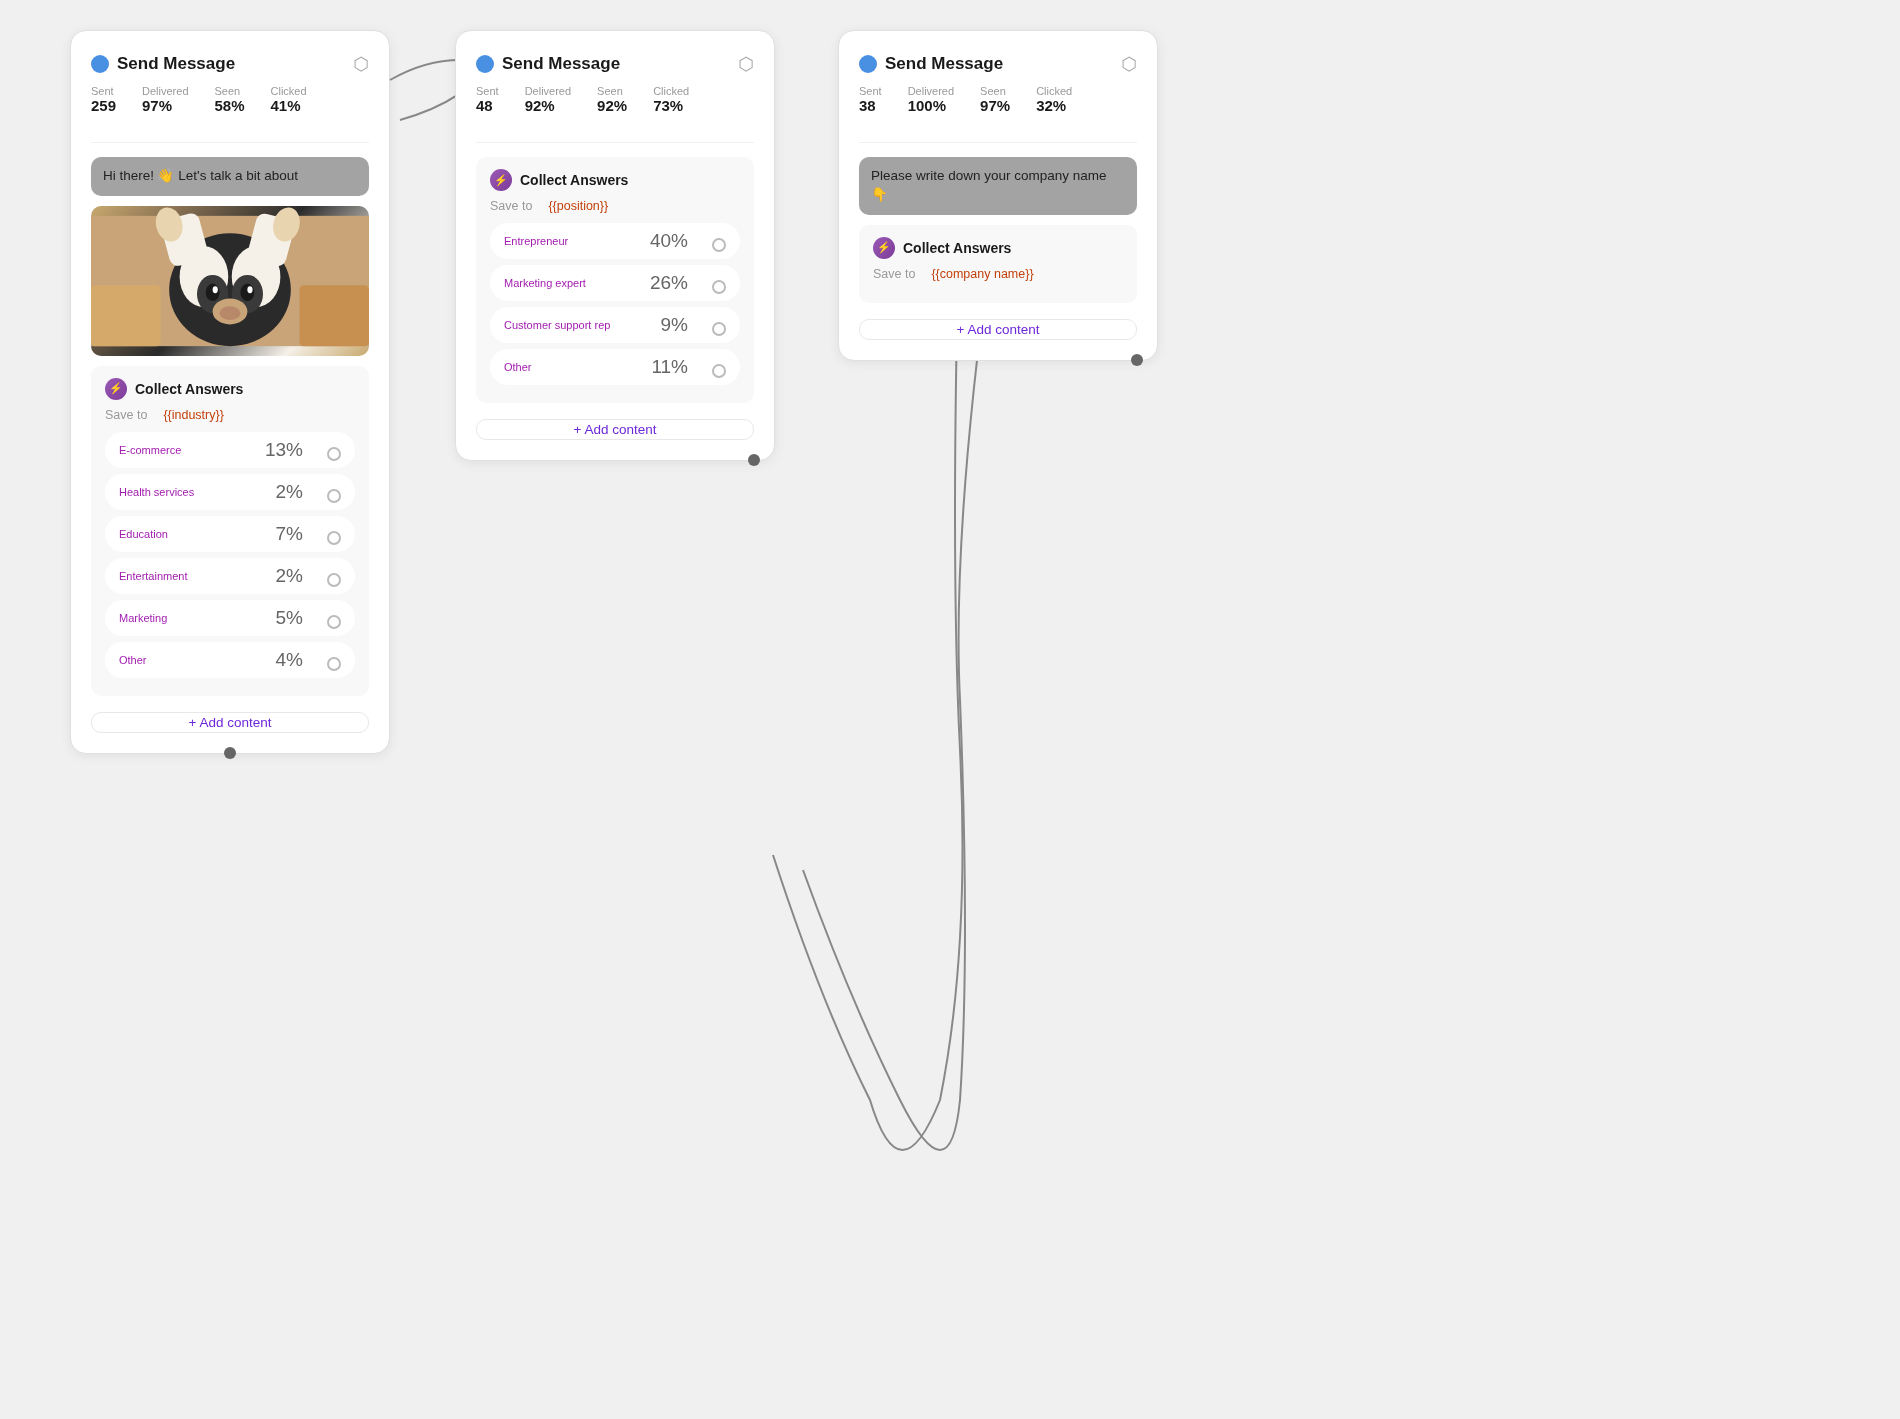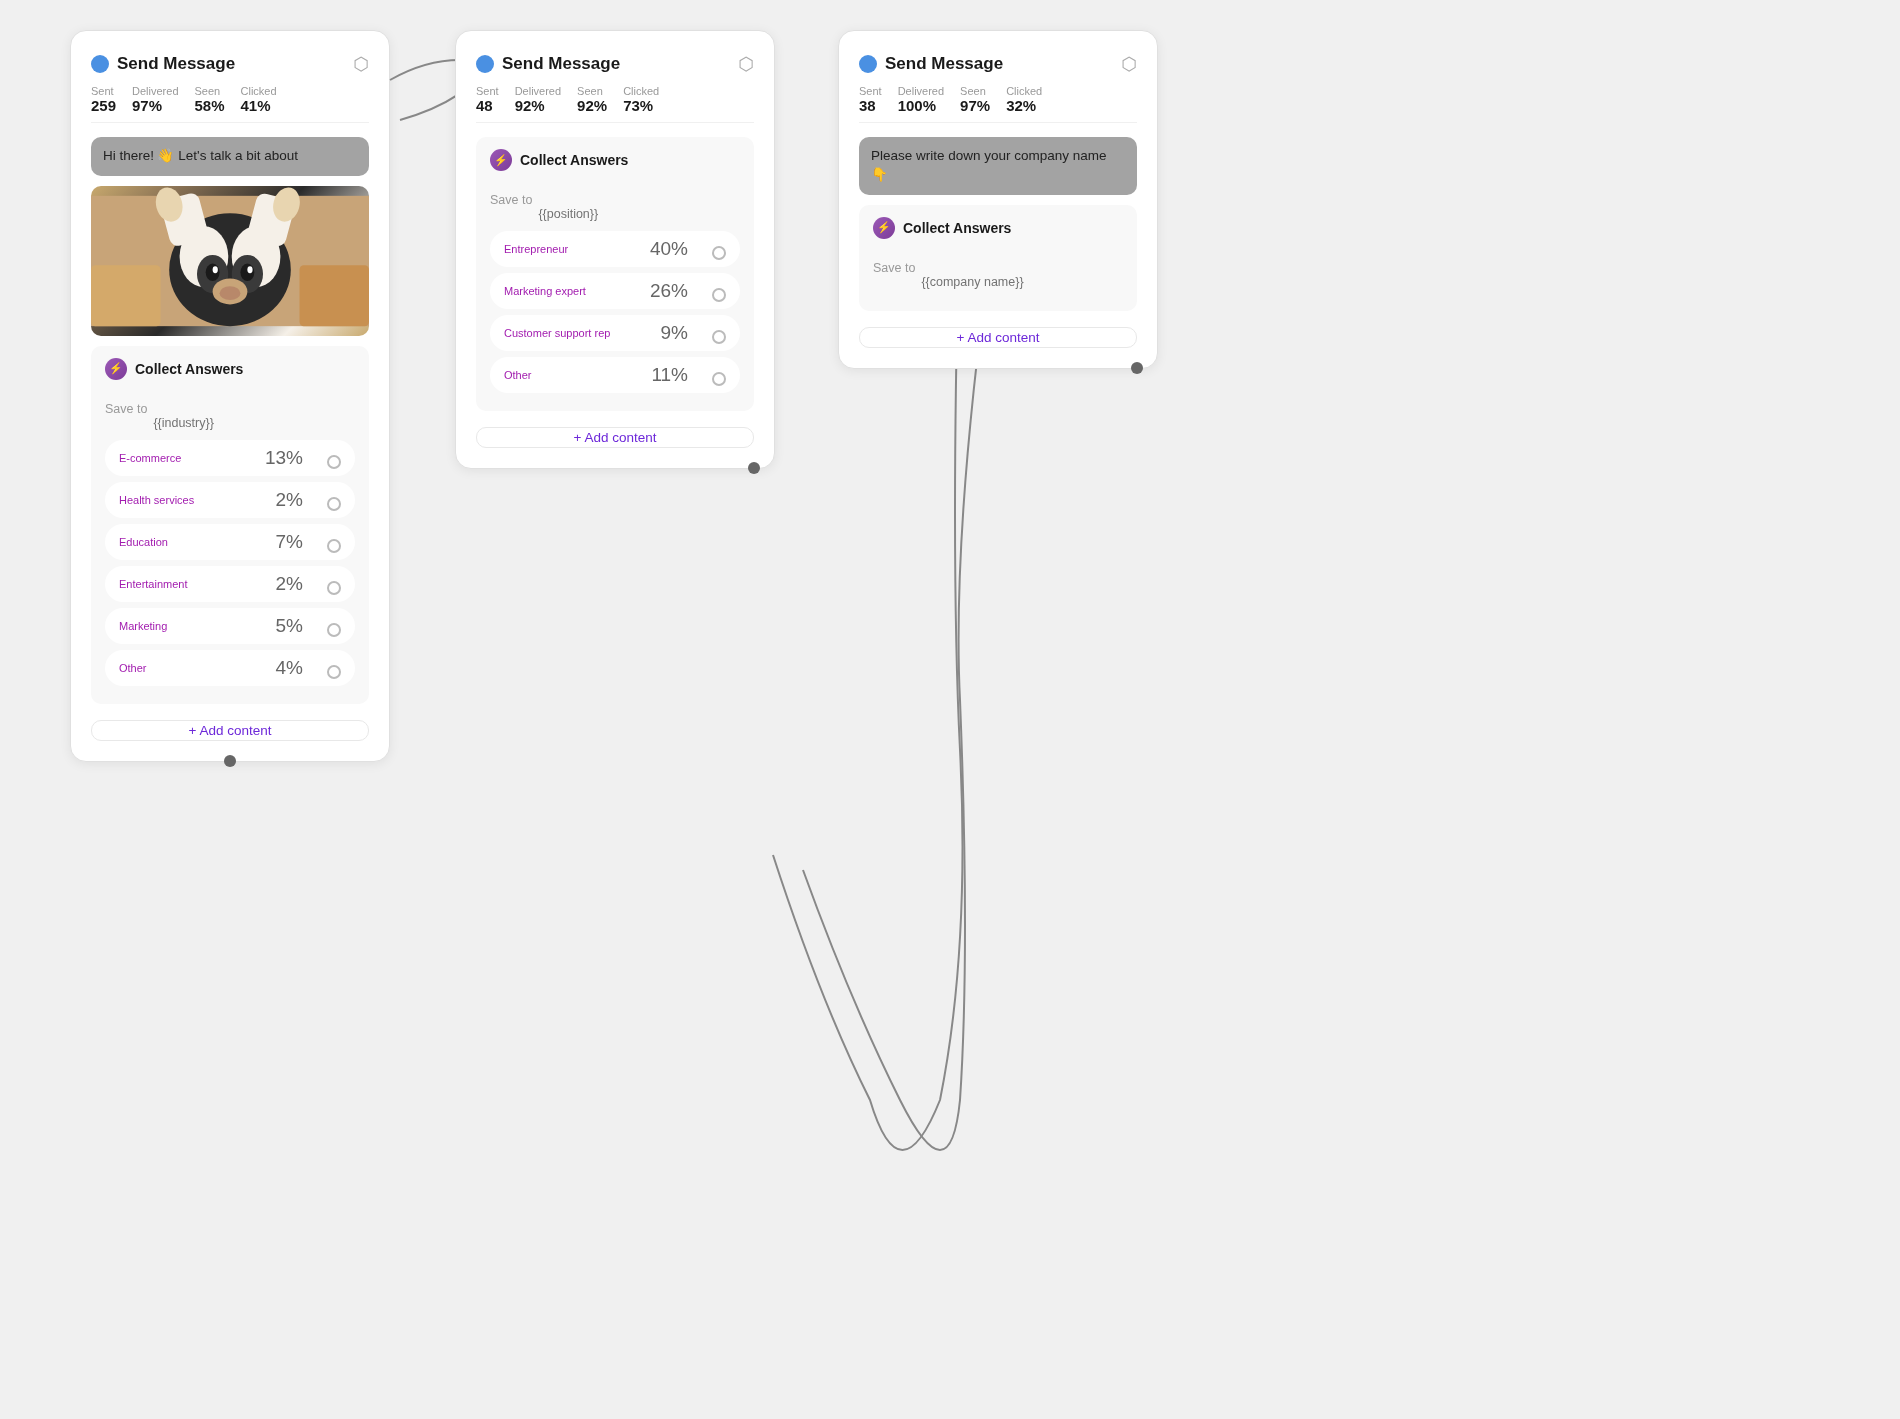--- a/index.html
+++ b/index.html
@@ -49,24 +49,24 @@
       font-size: 17px;
       font-weight: 700;
       color: #1a1a1a;
     }
     .tag-icon {
       color: #aaa;
       font-size: 18px;
     }
     .stats-row {
       display: flex;
-      gap: 16px;
+      gap: 26px;
       margin-bottom: 14px;
       border-bottom: 1.5px solid #f0f0f0;
-      padding-bottom: 8px;
+      padding-bottom: 28px;
     }
     .stat-item {}
     .stat-label {
       font-size: 11px;
       color: #999;
     }
     .stat-value {
       font-size: 15px;
       font-weight: 700;
       color: #1a1a1a;
@@ -121,31 +121,30 @@
       flex-shrink: 0;
     }
     .collect-title {
       font-size: 14px;
       font-weight: 700;
       color: #1a1a1a;
     }
     .save-to-row {
       display: flex;
       align-items: center;
-      gap: 6px;
+      gap: 16px;
       margin-bottom: 10px;
       font-size: 12.5px;
     }
     .save-to-label {
       color: #999;
     }
     .save-to-var {
-      color: #737373;
+      color: #c2410c;
       font-size: 12.5px;
-      margin-top: 28px;
     }
     .option-row {
       background: #fff;
       border-radius: 20px;
       padding: 7px 14px;
       display: flex;
       align-items: center;
       justify-content: space-between;
       margin-bottom: 6px;
       font-size: 13px;

